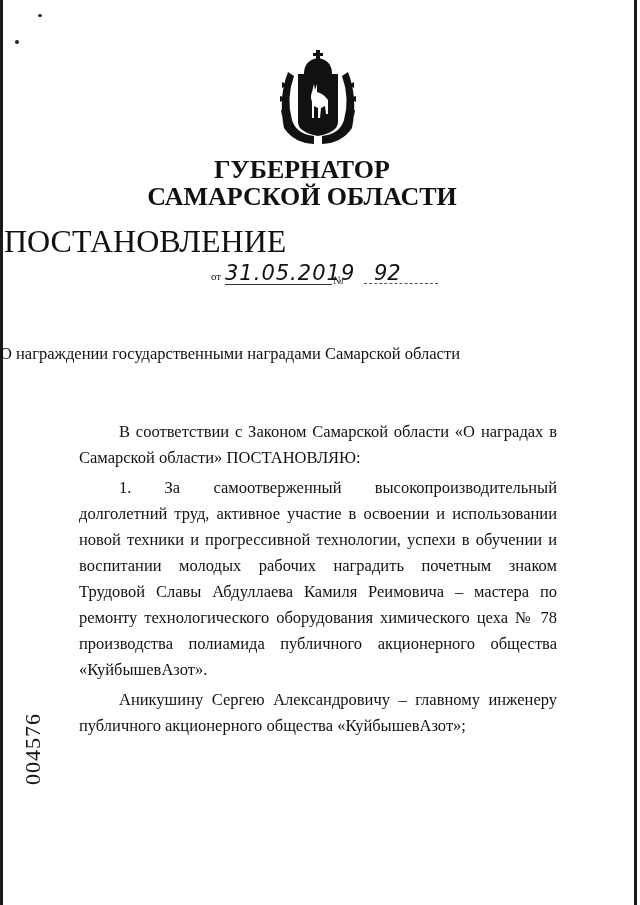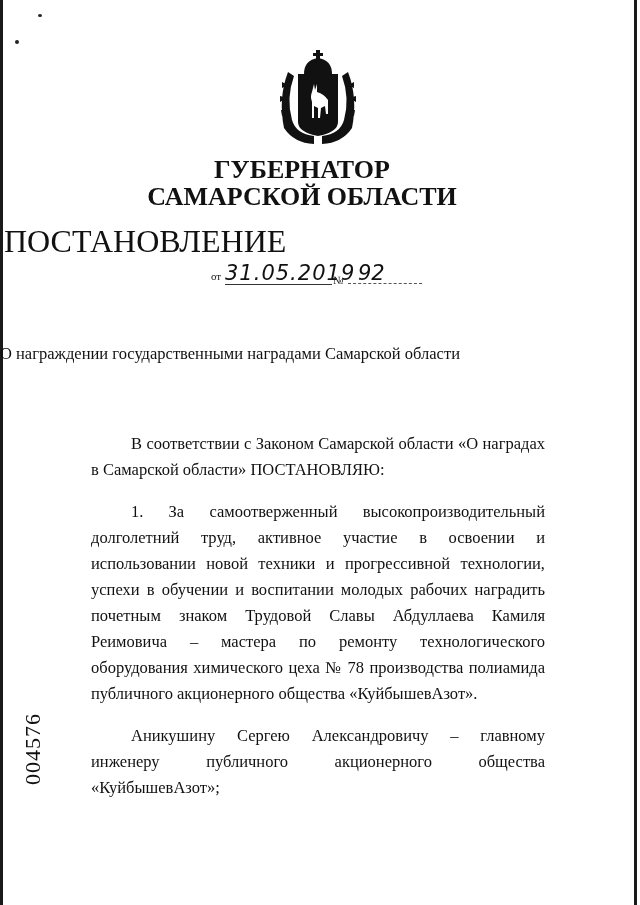--- a/index.html
+++ b/index.html
@@ -10,25 +10,25 @@
   .border-right { position:absolute; left:634px; top:0; width:3px; height:905px; background:#1a1a1a; }
   .speck { position:absolute; background:#222; border-radius:50%; }
   .coat { position:absolute; left:274px; top:48px; width:88px; height:100px; }
   .h-title { position:absolute; left:0; width:604px; text-align:center; font-weight:bold; font-size:26px; letter-spacing:0; line-height:28px; }
   .h-decree { position:absolute; left:4px; width:640px; text-align:left; font-size:32px; line-height:34px; top:224px; }
   .dateline { position:absolute; left:0; width:640px; top:262px; height:26px; font-size:11px; }
   .ot { position:absolute; left:211px; top:8px; }
   .date-field { position:absolute; left:225px; top:0; width:107px; height:22px; border-bottom:1px solid #333;
                 font-style:italic; font-size:21px; text-align:center; line-height:22px; font-family:"DejaVu Sans", sans-serif; letter-spacing:1px; }
   .no { position:absolute; left:333px; top:12px; }
-  .num-field { position:absolute; left:348px; top:0; width:74px; height:22px; border-bottom:1px dashed #555;
+  .num-field { position:absolute; left:364px; top:0; width:74px; height:22px; border-bottom:1px dashed #555;
                font-style:italic; font-size:21px; line-height:22px; padding-left:10px; box-sizing:border-box; font-family:"DejaVu Sans", sans-serif; }
   .subject { position:absolute; left:0; width:640px; top:344px; font-size:16.5px; }
   .body { position:absolute; left:75px; width:486px; top:415px; font-size:16.5px; line-height:26px; text-align:justify; }
-  .body p { margin:16px; text-indent:40px; text-align-last:left; }
+  .body p { margin:4px; text-indent:40px; text-align-last:left; }
   .serial { position:absolute; left:20px; top:785px; transform:rotate(-90deg); transform-origin:left top;
             font-size:22px; letter-spacing:1px; }
 </style>
 </head>
 <body>
 
 <div class="page">
   <div class="border-left"></div>
   <div class="border-right"></div>
   <div class="speck" style="left:38px;top:14px;width:4px;height:3px;"></div>

